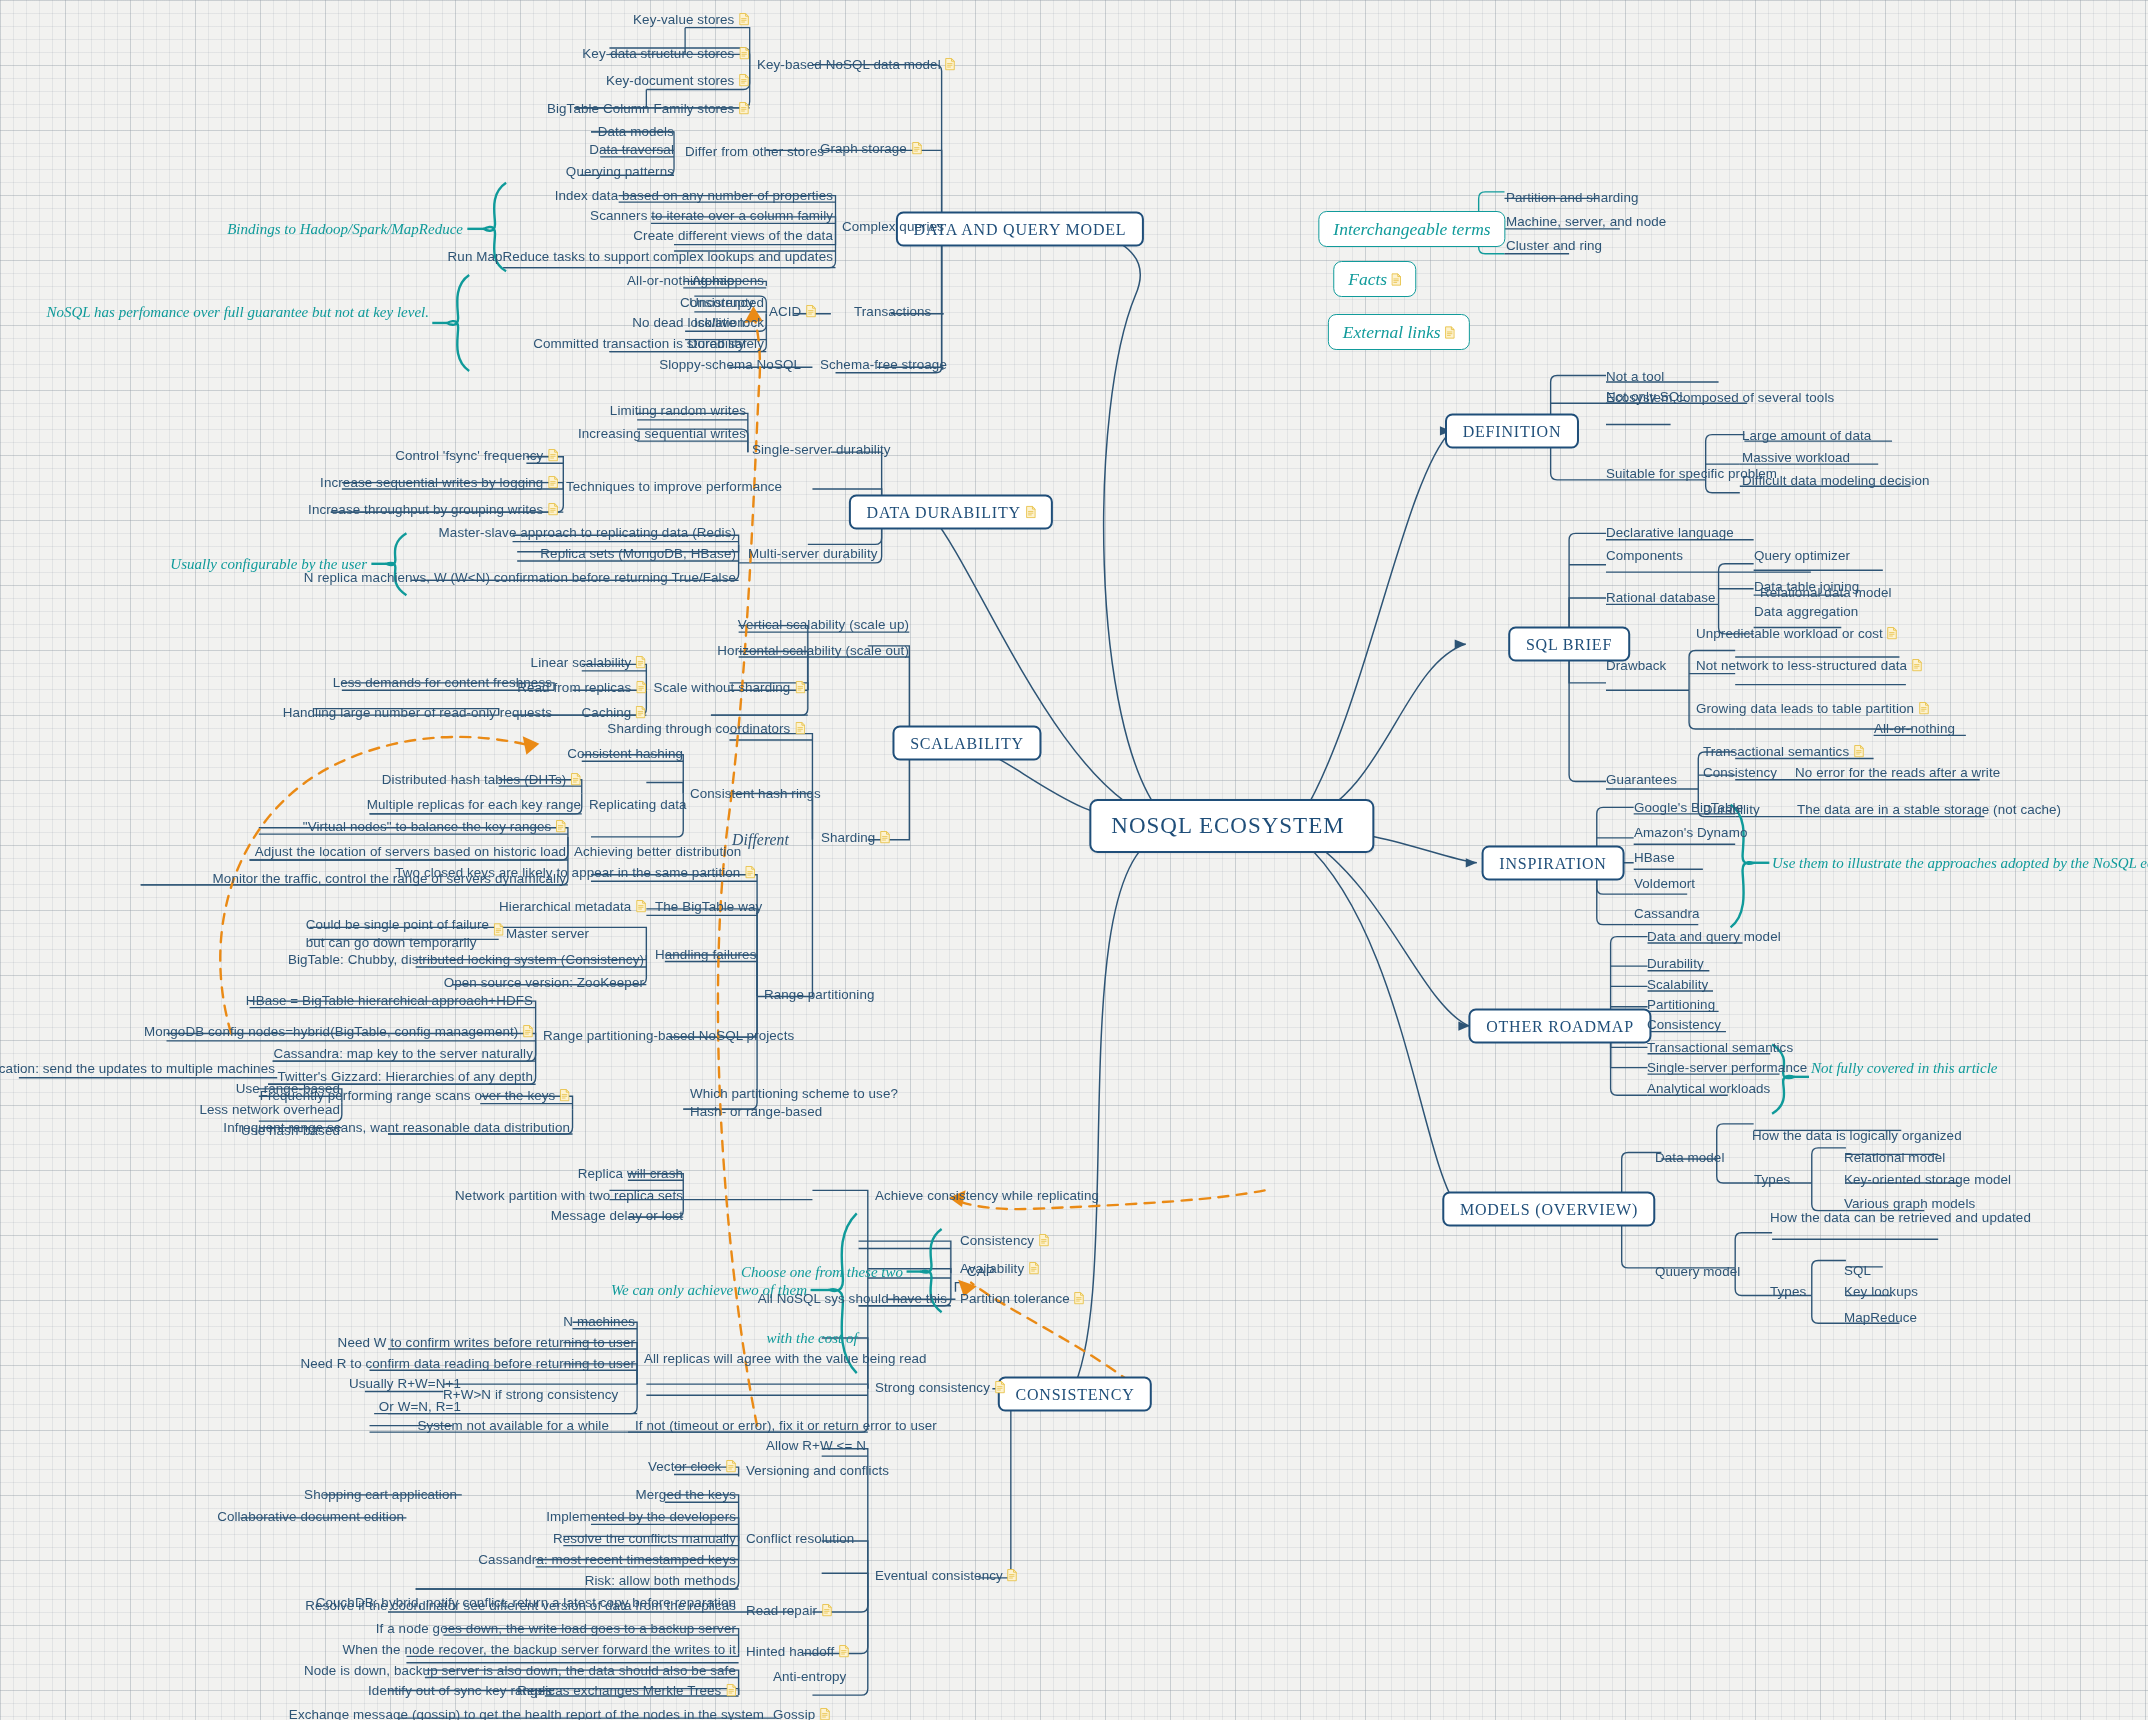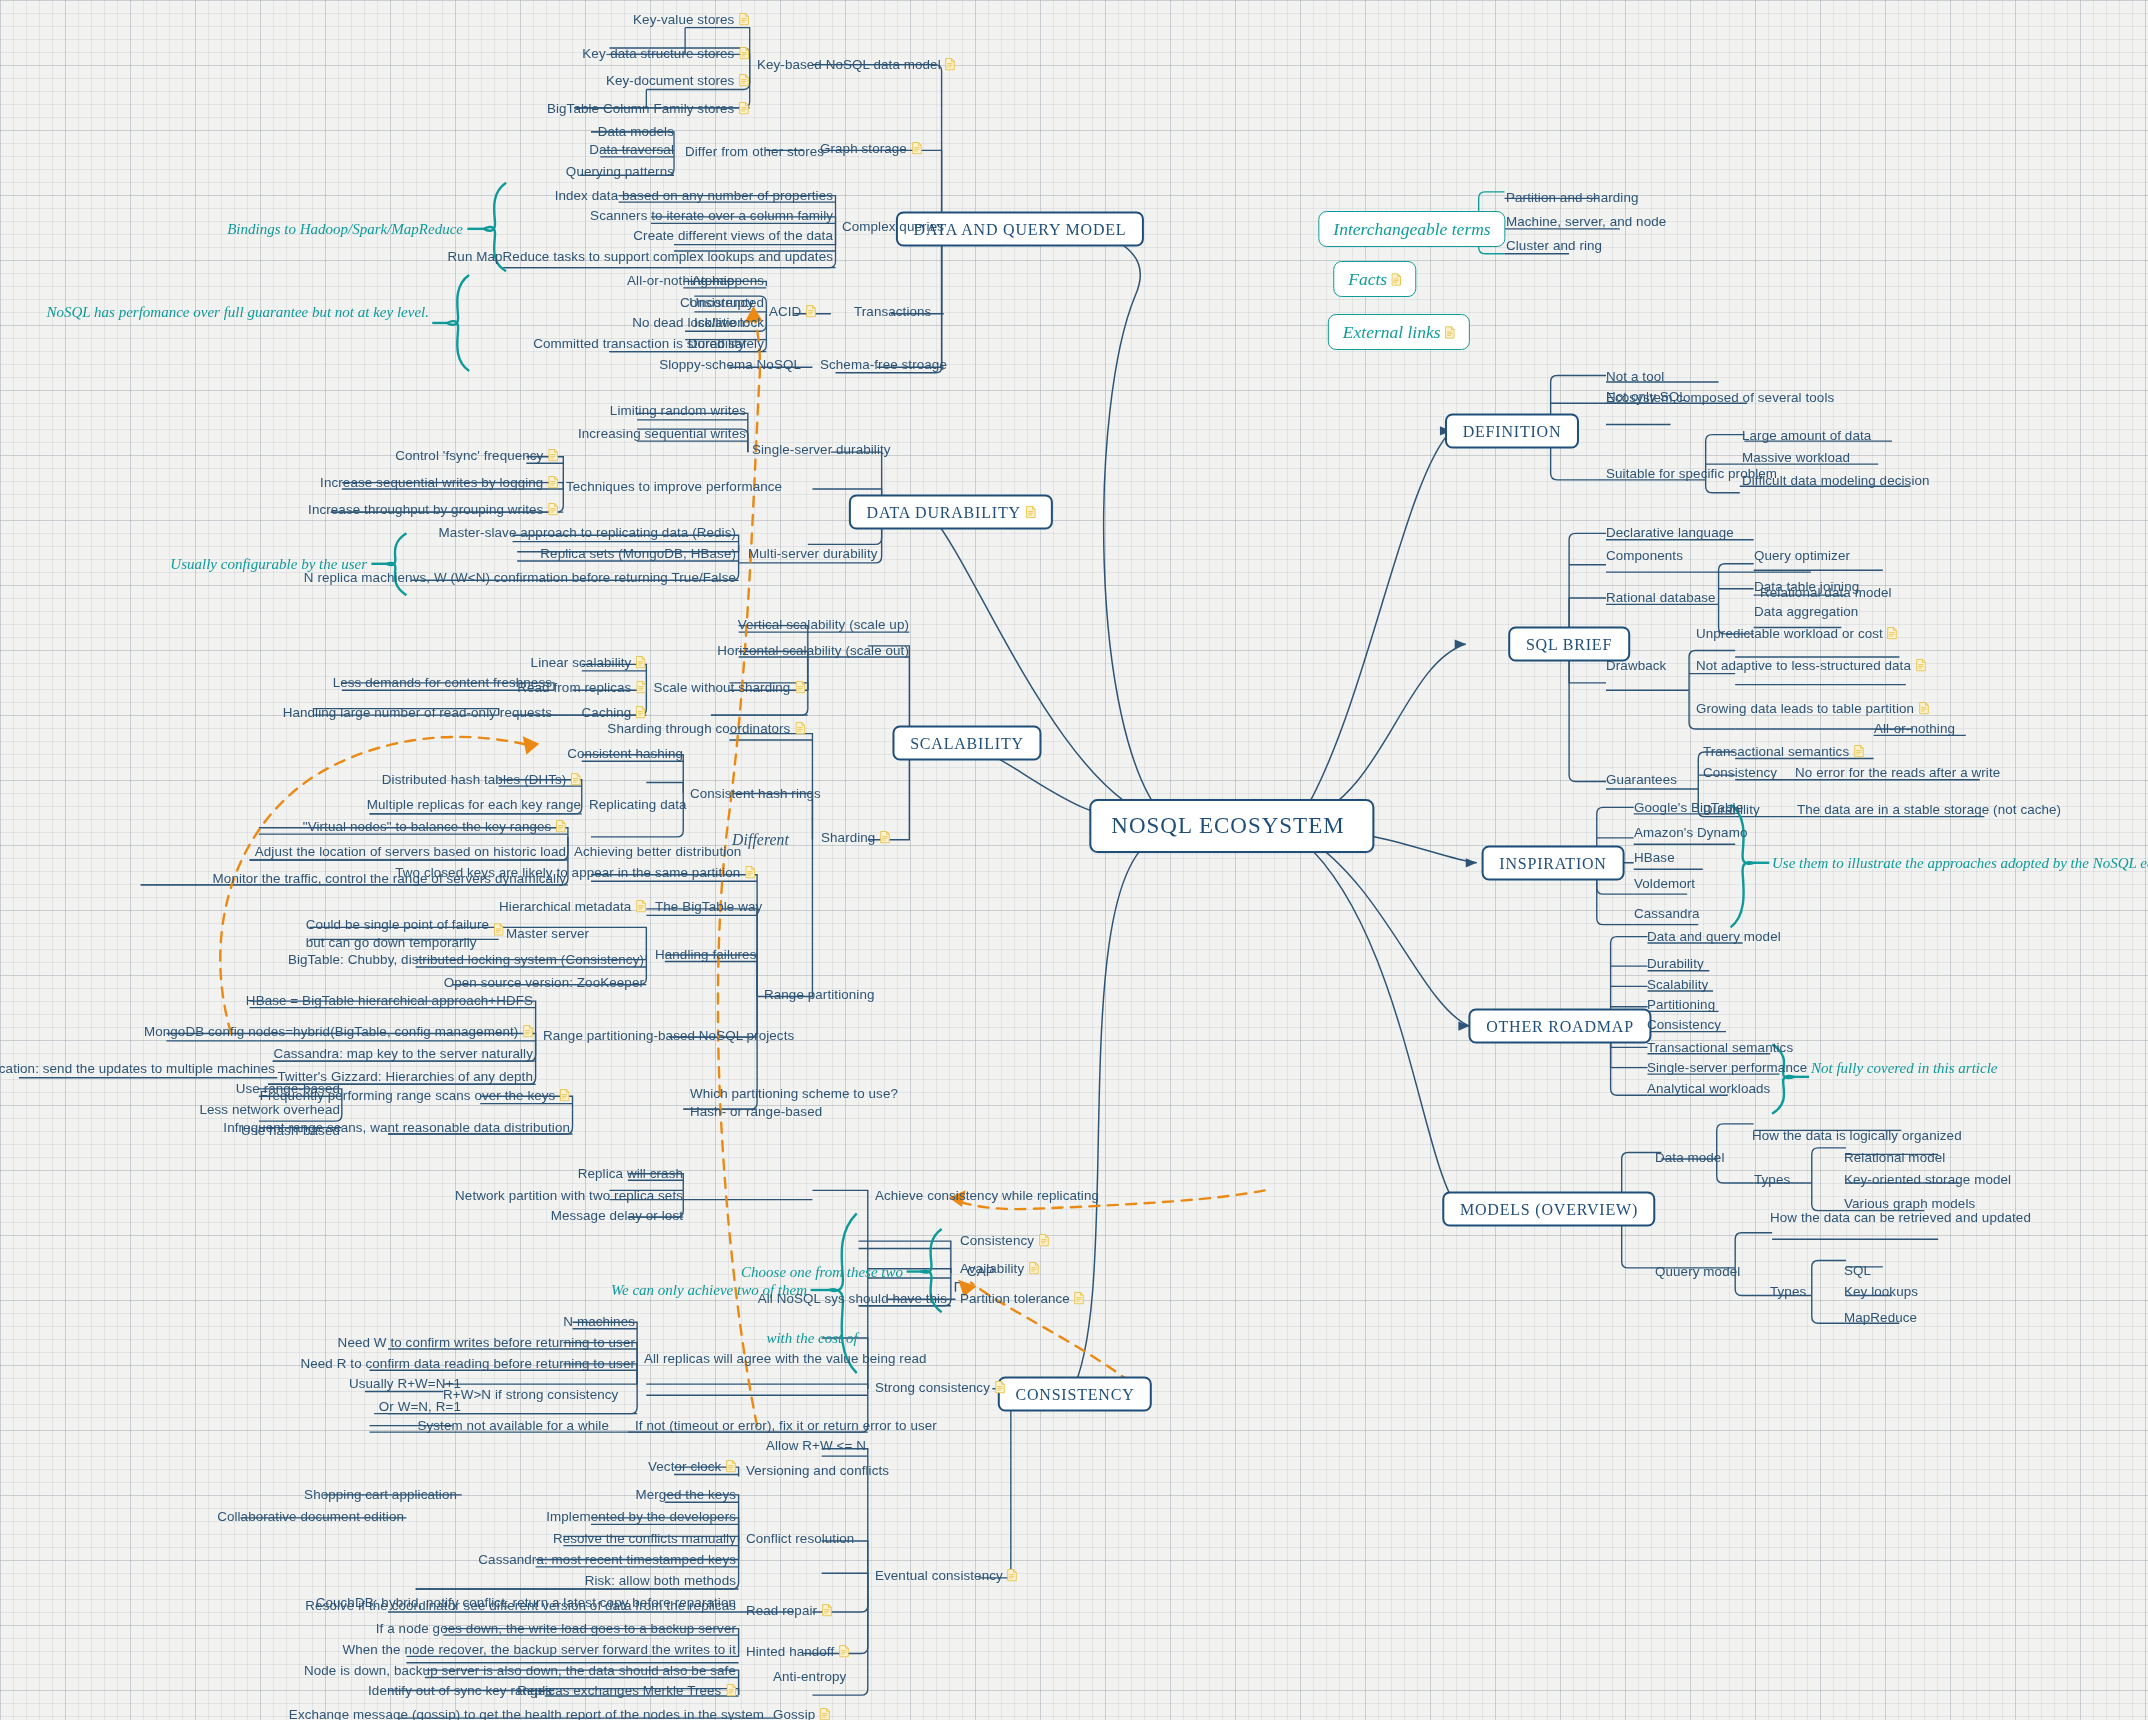--- a/index.html
+++ b/index.html
@@ -1015,21 +1015,21 @@
 <div class="node l" style="left:1606px; top:666px;">Drawback</div>
 <div class="node l" style="left:1696px; top:634px;"><span>Unpredictable workload or cost</span><span class="doc"><svg width="10" height="13" viewBox="0 0 11 14">
         <path d="M.8.8h6.4L10.2 3.7V13.2H.8z" fill="#fdf2cf" stroke="#e8c24a" stroke-width="1"></path>
         <path d="M7.2.8v3h3" fill="none" stroke="#e8c24a" stroke-width="1"></path>
         <g stroke="#e8c24a" stroke-width=".9">
           <line x1="2.4" y1="6.4" x2="8.2" y2="6.4"></line>
           <line x1="2.4" y1="8.3" x2="8.2" y2="8.3"></line>
           <line x1="2.4" y1="10.2" x2="6.4" y2="10.2"></line>
         </g>
       </svg></span></div>
-<div class="node l" style="left:1696px; top:666px;"><span>Not adaptive to less-structured data</span><span class="doc"><svg width="10" height="13" viewBox="0 0 11 14">
+<div class="node l" style="left:1696px; top:666px;"><span>Not network to less-structured data</span><span class="doc"><svg width="10" height="13" viewBox="0 0 11 14">
         <path d="M.8.8h6.4L10.2 3.7V13.2H.8z" fill="#fdf2cf" stroke="#e8c24a" stroke-width="1"></path>
         <path d="M7.2.8v3h3" fill="none" stroke="#e8c24a" stroke-width="1"></path>
         <g stroke="#e8c24a" stroke-width=".9">
           <line x1="2.4" y1="6.4" x2="8.2" y2="6.4"></line>
           <line x1="2.4" y1="8.3" x2="8.2" y2="8.3"></line>
           <line x1="2.4" y1="10.2" x2="6.4" y2="10.2"></line>
         </g>
       </svg></span></div>
 <div class="node l" style="left:1696px; top:709px;"><span>Growing data leads to table partition</span><span class="doc"><svg width="10" height="13" viewBox="0 0 11 14">
         <path d="M.8.8h6.4L10.2 3.7V13.2H.8z" fill="#fdf2cf" stroke="#e8c24a" stroke-width="1"></path>

